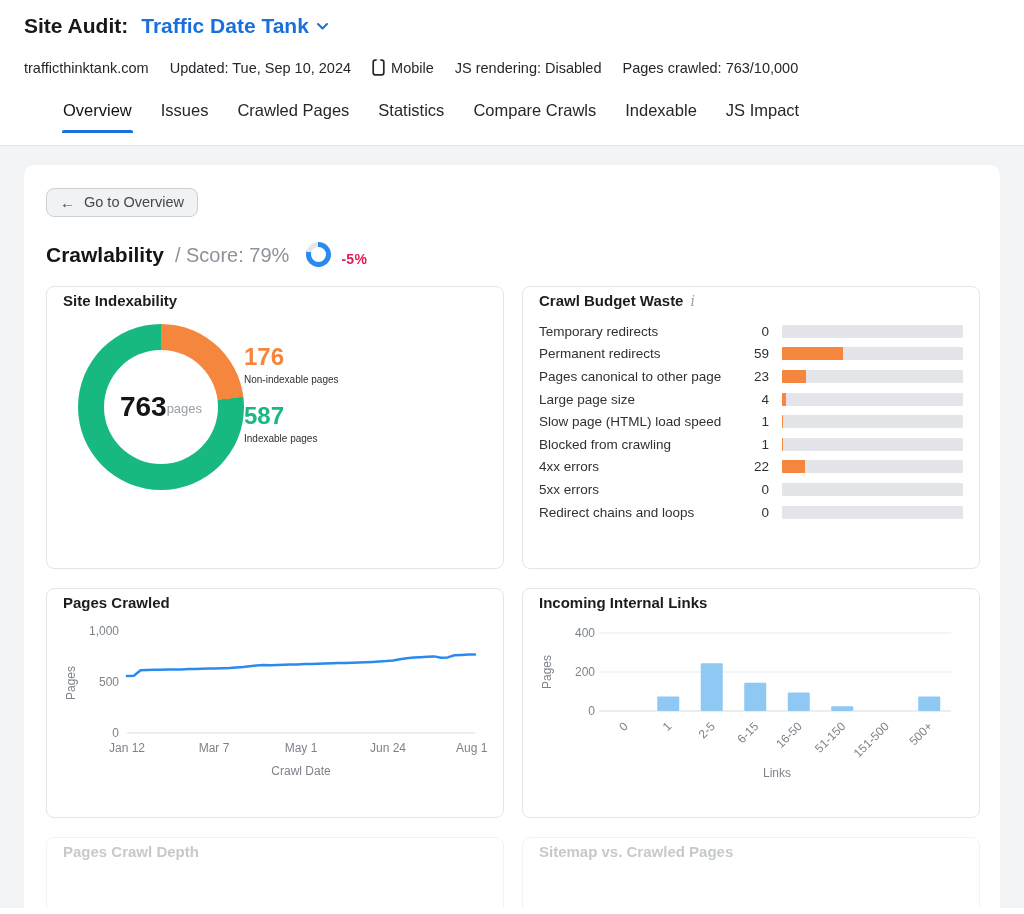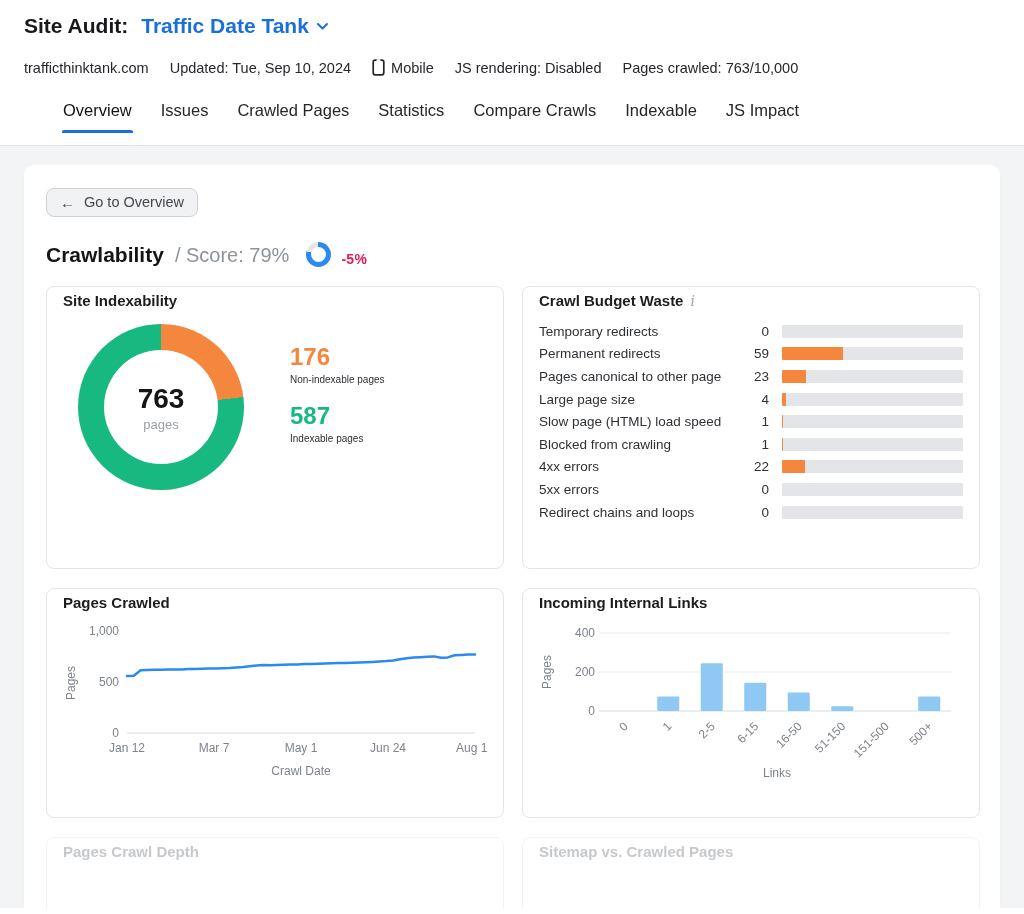--- a/index.html
+++ b/index.html
@@ -37,24 +37,24 @@
   .grid { display:grid; grid-template-columns:1fr 1fr; gap:19px 18px; margin-top:19px; }
   .card { background:#fff; border:1px solid #e3e6e9; border-radius:8px; padding:5px 16px; }
   .card h3 { margin:0; font-size:15px; font-weight:700; color:#1b1d1f; }
   .card.h-tall { height:283px; }
   .card.h-mid  { height:230px; }
   .card.h-cut  { height:140px; }
   .info-i { font-family:"DejaVu Serif", serif; font-style:italic; color:#9aa3ab; font-weight:400; font-size:14px; margin-left:7px; }
   
   .idx-body { display:flex; align-items:center; margin-top:15px; }
   .donut { width:166px; height:166px; border-radius:50%; position:relative; margin-left:15px; flex:none; }
-  .donut-hole { position:absolute; inset:26px; background:#fff; border-radius:50%; display:flex; flex-direction:column; align-items:center; justify-content:center; }
+  .donut-hole { position:absolute; inset:26px; background:#fff; border-radius:50%; display:flex; flex-direction:row; align-items:center; justify-content:center; }
   .donut-total { font-size:28px; font-weight:700; color:#131517; }
   .donut-sub { font-size:13px; color:#9aa0a6; margin-top:2px; }
-  .idx-stats { margin-left:46px; margin-top:-28px; }
+  .idx-stats { margin-top:-28px; }
   .stat + .stat { margin-top:17px; }
   .stat-val { font-size:24px; font-weight:700; }
   .stat-val.orange { color:#f5863e; } .stat-val.green { color:#17b981; }
   .stat-label { font-size:10px; color:#2c3034; margin-top:3px; }
   
   .budget { margin-top:11px; }
   .b-row { display:flex; align-items:center; height:22.6px; }
   .b-label { width:198px; font-size:13.5px; color:#2e3236; white-space:nowrap; }
   .b-val { width:32px; text-align:right; font-size:13.5px; color:#2e3236; margin-right:13px; }
   .b-track { flex:1; height:13px; background:#e3e5e9; border-radius:1px; overflow:hidden; }

